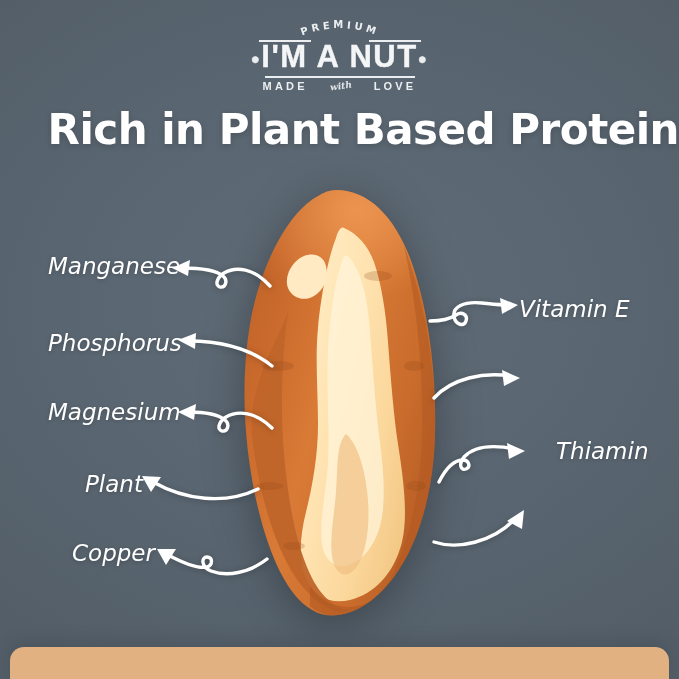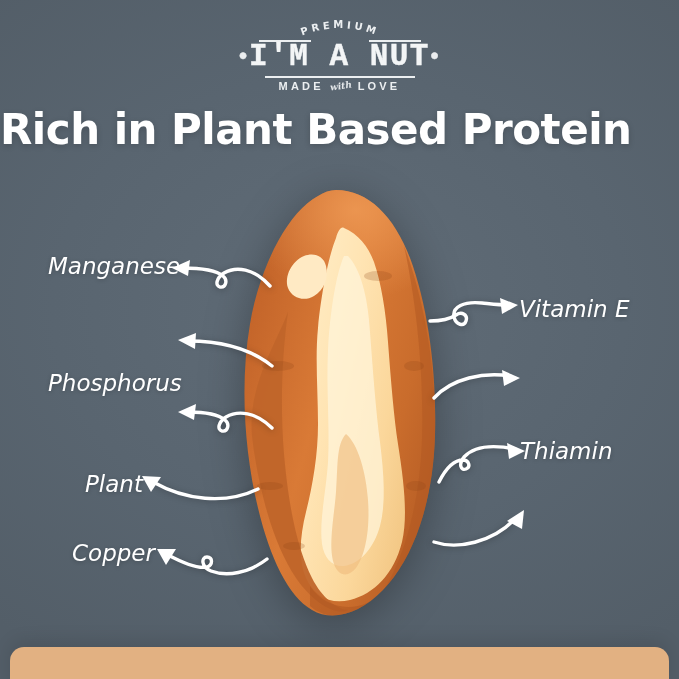--- a/index.html
+++ b/index.html
@@ -28,50 +28,50 @@
     position:absolute; left:0; top:0; width:210px; height:26px;
   }
   .logo-premium svg{display:block;}
   .logo-rule{
     position:absolute; height:2px; background:#eceff1; top:26px;
   }
   .logo-rule.r-left{left:24px;width:52px;}
   .logo-rule.r-right{right:24px;width:52px;}
   .logo-main{
     position:absolute; left:0; top:26px; width:210px;
-    font-family:Liberation Mono, monospace;
+    font-family:Liberation Sans, sans-serif;
     font-weight:700;
     font-size:31px;
     letter-spacing:1.5px;
     line-height:34px;
     color:#f3f5f6;
     -webkit-text-stroke:0.4px #f3f5f6;
   }
   .logo-main .dot{font-size:15px;vertical-align:middle;opacity:.95;}
   .logo-rule2{
     position:absolute;left:30px;right:30px;height:2px;background:#eceff1;top:62px;
   }
   .logo-bottom{
     position:absolute;left:0;top:66px;width:210px;
     font-size:11px;letter-spacing:3.2px;font-weight:700;color:#eceff1;
-    display:flex;align-items:center;justify-content:center;gap:6px;
+    display:flex;align-items:center;justify-content:center;gap:22px;
   }
   .logo-with{
     display:inline-block;
     font-size:9px;letter-spacing:0;
     font-family:"DejaVu Serif", serif;
     font-style:italic;
     transform:rotate(-8deg);
     opacity:.95;
   }
 
   
   #title{
     position:absolute;left:0;top:105px;width:679px;
-    text-align:left;
+    text-align:right;
     font-family:"DejaVu Sans","Liberation Sans",sans-serif;
     font-weight:700;
     font-size:42px;
     letter-spacing:-0.5px;
     color:#ffffff;
     text-shadow:0 2px 6px rgba(0,0,0,.18);
   }
 
   
   #nut-wrap{
@@ -215,26 +215,27 @@
           <ellipse cx="76" cy="360" rx="11" ry="4" fill="#8f4417"></ellipse>
           <ellipse cx="160" cy="90" rx="14" ry="5" fill="#8f4417"></ellipse>
           <ellipse cx="196" cy="180" rx="10" ry="5" fill="#8f4417"></ellipse>
           <ellipse cx="198" cy="300" rx="10" ry="5" fill="#8f4417"></ellipse>
         </g>
       </g>
     </svg>
   </div>
 
   <div class="label left" style="left:48px;top:253px;">Manganese</div>
-  <div class="label left" style="left:48px;top:330px;margin-top:40px;">Phosphorus</div>
+  <div class="label left" style="left:48px;top:330px;">Phosphorus</div>
+  <div class="label left" style="left:48px;top:399px;">Magnesium</div>
   <div class="label left" style="left:85px;top:471px;">Plant</div>
   <div class="label left" style="left:72px;top:540px;">Copper</div>
 
   <div class="label right" style="left:519px;top:296px;">Vitamin E</div>
-  <div class="label right" style="left:520px;top:438px;">Thiamin</div>
+  <div class="label right" style="left:556px;top:438px;">Thiamin</div>
 
   <div class="arrow" style="left:170px;top:252px;width:110px;height:60px;">
     <svg width="110" height="60" viewBox="0 0 110 60">
       <path d="M12,16 C32,16 46,18 53,24 C58,28 56,36 50,35 C45,34 46,26 54,21 C66,14 84,16 100,34"></path>
       <polygon class="head" points="2,16 20,8 18,24"></polygon>
     </svg>
   </div>
 
   <div class="arrow" style="left:177px;top:328px;width:110px;height:50px;">
     <svg width="110" height="50" viewBox="0 0 110 50">

